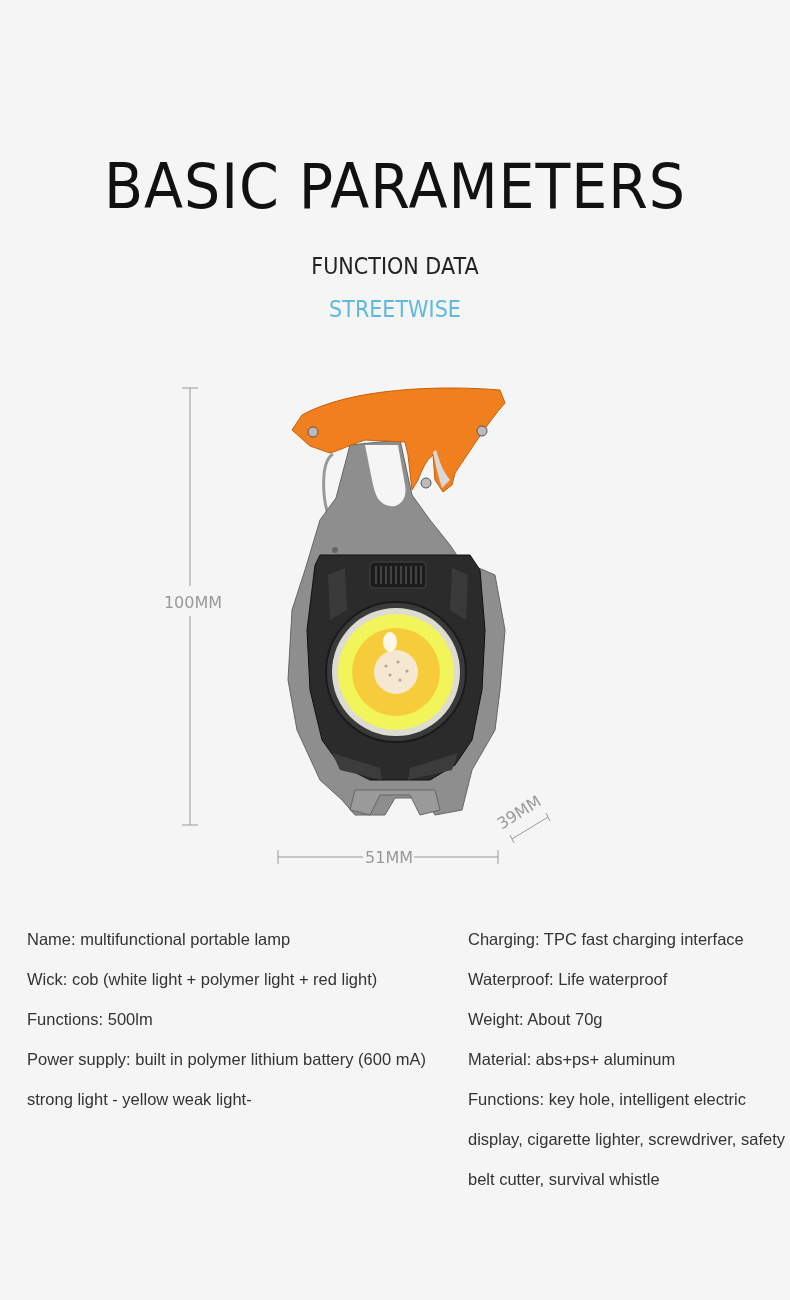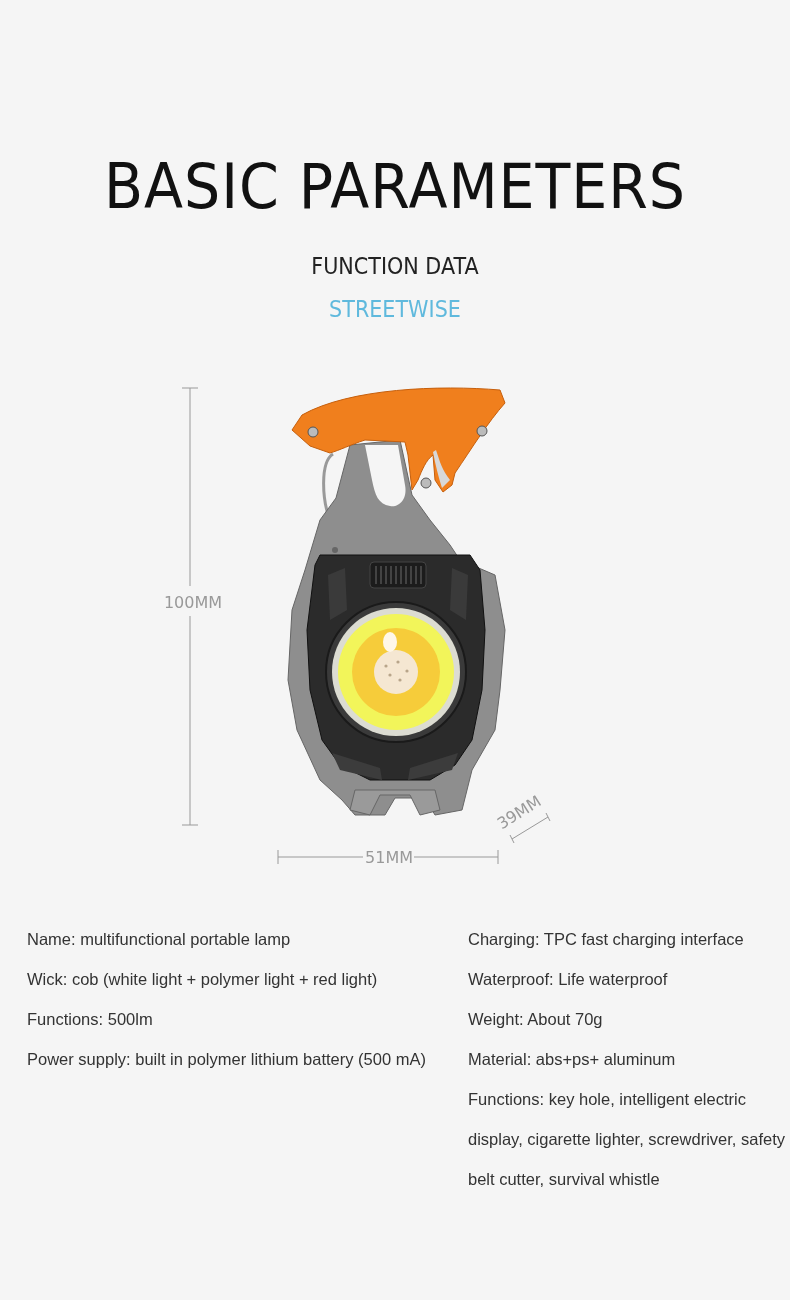--- a/index.html
+++ b/index.html
@@ -113,21 +113,22 @@
       <circle cx="276" cy="113" r="5" fill="#bbb" stroke="#555"></circle>
       <circle cx="185" cy="180" r="3" fill="#666"></circle>
     </g>
   </svg>
 </div>
 
 <div class="specs left">
   <div class="spec-line">Name: multifunctional portable lamp</div>
   <div class="spec-line">Wick: cob (white light + polymer light + red light)</div>
   <div class="spec-line">Functions: 500lm</div>
-  <div class="spec-line">Power supply: built in polymer lithium battery (500 mA)</div>
+  <div class="spec-line">Power supply: built in polymer lithium battery (600 mA)</div>
+  <div class="spec-line">strong light - yellow weak light-</div>
 </div>
 
 <div class="specs right">
   <div class="spec-line">Charging: TPC fast charging interface</div>
   <div class="spec-line">Waterproof: Life waterproof</div>
   <div class="spec-line">Weight: About 70g</div>
   <div class="spec-line">Material: abs+ps+ aluminum</div>
   <div class="spec-line">Functions: key hole, intelligent electric</div>
   <div class="spec-line">display, cigarette lighter, screwdriver, safety</div>
   <div class="spec-line">belt cutter, survival whistle</div>

